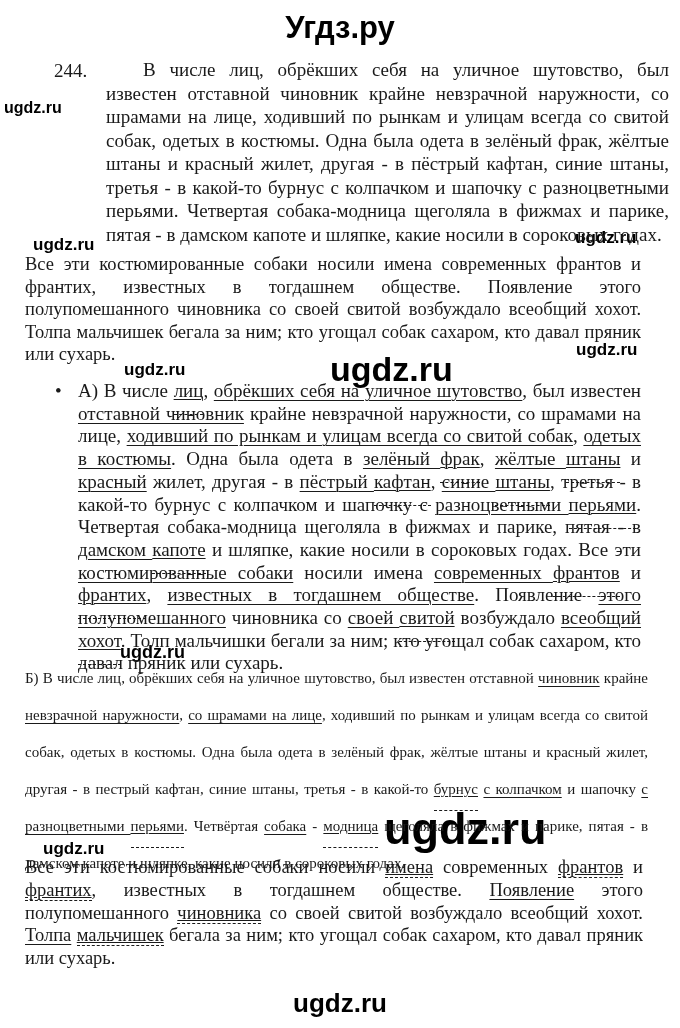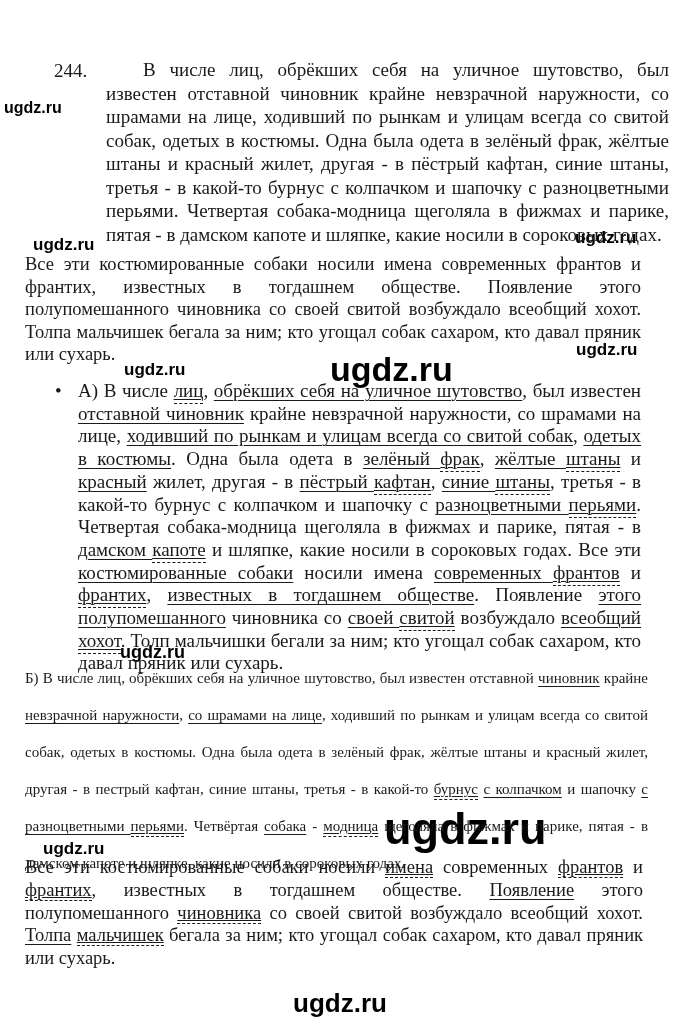--- a/index.html
+++ b/index.html
@@ -27,39 +27,40 @@
   .p1{top:58px;left:78px;width:563px;font-size:19px;line-height:23.5px;text-indent:37px;margin-left:28px;}
   .num{position:absolute;top:60px;left:54px;font-size:19px;z-index:2;text-align:right;}
   .p2{top:253px;left:25px;width:616px;font-size:18.5px;line-height:22.6px;}
   .pa{top:380px;left:78px;width:563px;font-size:19px;line-height:22.7px;}
   .bullet-marker{position:absolute;left:-23px;top:0px;font-size:19px;}
   .pb{top:660px;left:25px;width:623px;font-size:15px;line-height:37px;}
   .pf{top:856px;left:25px;width:618px;font-size:18.5px;line-height:22.8px;}
   
   .u-s{text-decoration:underline;text-decoration-thickness:1px;text-underline-offset:3px;}
   .u-d{border-bottom:1.5px dashed #1a1a1a;text-decoration:underline;}
-  .u-sd{text-decoration:underline;text-decoration-thickness:1px;text-underline-offset:2px;border-bottom:1px dashed #1a1a1a;padding-bottom:2px;}
+  .u-sd{text-decoration:underline;text-decoration-thickness:1px;text-underline-offset:2px;border-bottom:1px dashed #1a1a1a;padding-bottom:13px;}
   
   .watermark{
     position:absolute;z-index:1;
     font-family:"Liberation Sans", sans-serif;
     font-weight:bold;color:#000;line-height:1;white-space:nowrap;
   }
   .footer-mark{
     position:absolute;top:988px;left:0;width:680px;
     text-align:center;
     font-family:"Liberation Sans", sans-serif;
     font-weight:bold;font-size:26px;color:#000;z-index:1;
   }
 </style>
 </head>
 <body>
 
 <div class="page">
 
+  <div class="site-title">Угдз.ру</div>
 
   <div>
       <div class="watermark" style="left: 4px; top: 100px; font-size: 16px;">ugdz.ru</div>
       <div class="watermark" style="left: 33px; top: 236px; font-size: 17px;">ugdz.ru</div>
       <div class="watermark" style="left: 575px; top: 229px; font-size: 17px;">ugdz.ru</div>
       <div class="watermark" style="left: 124px; top: 361px; font-size: 17px;">ugdz.ru</div>
       <div class="watermark" style="left: 576px; top: 341px; font-size: 17px;">ugdz.ru</div>
       <div class="watermark" style="left: 330px; top: 352px; font-size: 34px;">ugdz.ru</div>
       <div class="watermark" style="left: 120px; top: 643px; font-size: 18px;">ugdz.ru</div>
       <div class="watermark" style="left: 43px; top: 840px; font-size: 17px;">ugdz.ru</div>

